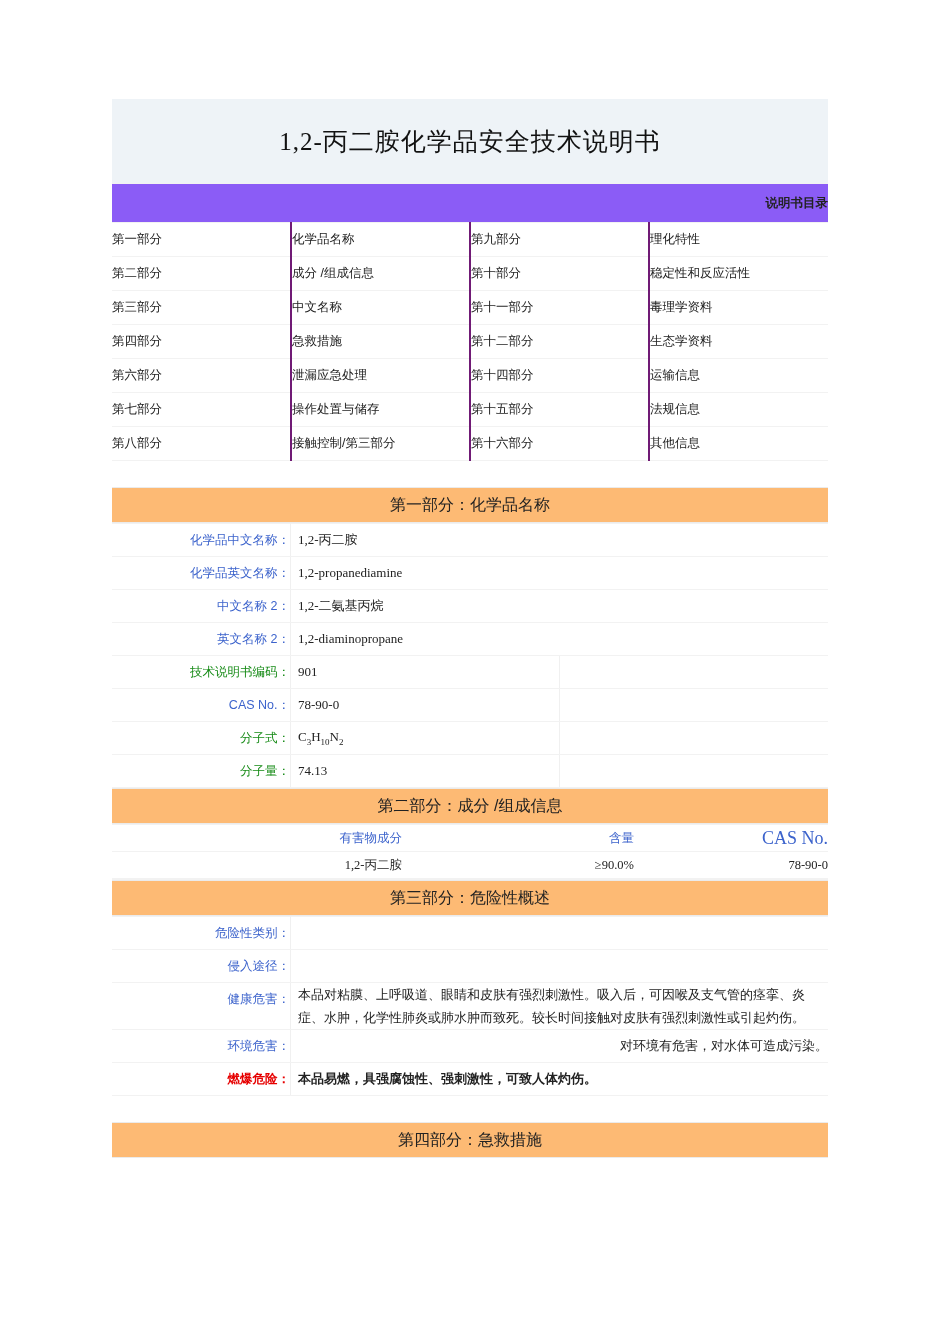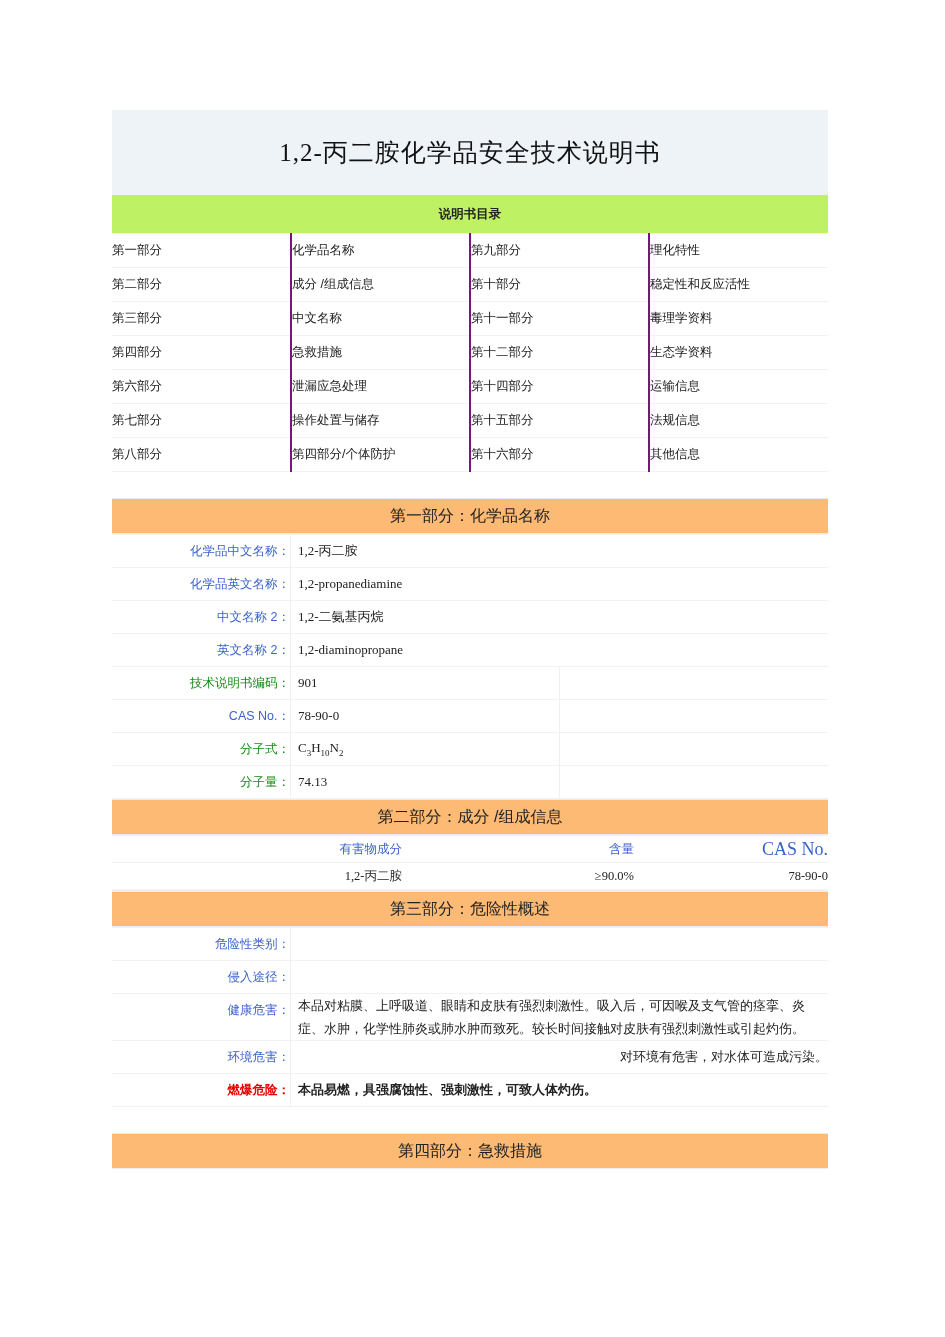--- a/index.html
+++ b/index.html
@@ -16,21 +16,21 @@
   }
   .page {
     position: relative;
     width: 945px;
     height: 1337px;
     box-sizing: border-box;
   }
   .doc {
     position: absolute;
     left: 112px;
-    top: 110px;
+    top: 99px;
     width: 716px;
   }
 
   
   .title-band {
     background: #eef3f7;
     height: 84px;
     display: flex;
     align-items: center;
     justify-content: center;
@@ -52,25 +52,25 @@
   table.t td {
     border-top: 1px solid #f2f2f2;
     border-bottom: 1px solid #f2f2f2;
     padding: 0;
     vertical-align: middle;
     font-size: 12.5px;
   }
 
   
   .toc-head td {
-    text-align: center;
+    text-align: right;
     font-weight: bold;
     font-size: 12.5px;
     height: 38px;
-    background: #bef264;
+    background: #8b5cf6;
     border-top: 1px solid #ededed;
     border-bottom: 1px solid #f2f2f2;
     font-family: Liberation Mono, monospace;
   }
   .toc-row td {
     height: 33px;
     padding-left: 8px;
     border-left: 2px solid #701a75;
     color: #222222;
   }
@@ -186,21 +186,21 @@
         <td>运输信息</td>
       </tr>
       <tr class="toc-row">
         <td class="c1">第七部分</td>
         <td class="c2">操作处置与储存</td>
         <td class="c3">第十五部分</td>
         <td>法规信息</td>
       </tr>
       <tr class="toc-row">
         <td class="c1">第八部分</td>
-        <td class="c2">第四部分/个体防护</td>
+        <td class="c2">接触控制/第三部分</td>
         <td class="c3">第十六部分</td>
         <td>其他信息</td>
       </tr>
     </tbody>
       </table>
 
     <div class="gap"></div>
 
     <div class="sec-bar">第一部分：化学品名称</div>
     <table class="t">

